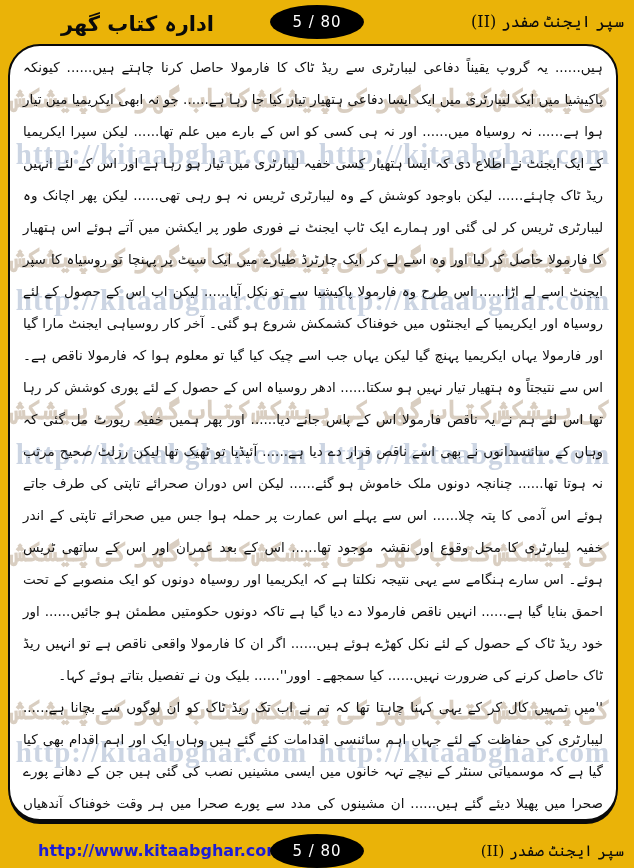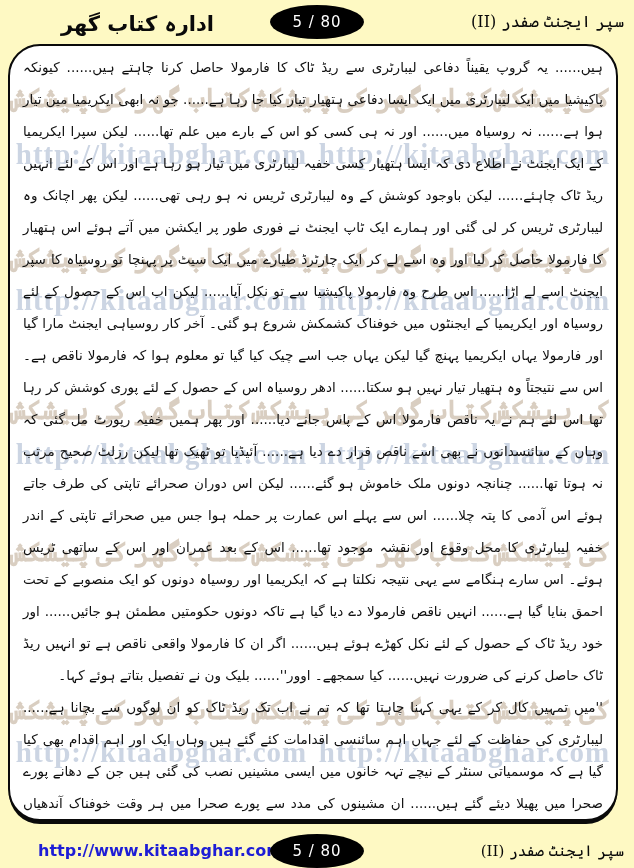--- a/index.html
+++ b/index.html
@@ -1,17 +1,17 @@
 <!DOCTYPE html>
 <html lang="ur"><head>
 <meta charset="utf-8">
 <style>
   html,body { margin:0; padding:0; background:#ffffff; }
   .page {
-    position:relative; width:634px; height:868px; background:#fef9c3;
+    position:relative; width:634px; height:868px; background:#eab308;
     overflow:hidden; font-family:"DejaVu Sans", sans-serif;
   }
 
   
   .header-left-title {
     position:absolute; right:420px; left:22px; top:9px; height:30px;
     direction:rtl; text-align:left;
     font-size:21px; font-weight:bold; color:#0a0a0a;
     display:flex; align-items:center;
   }

